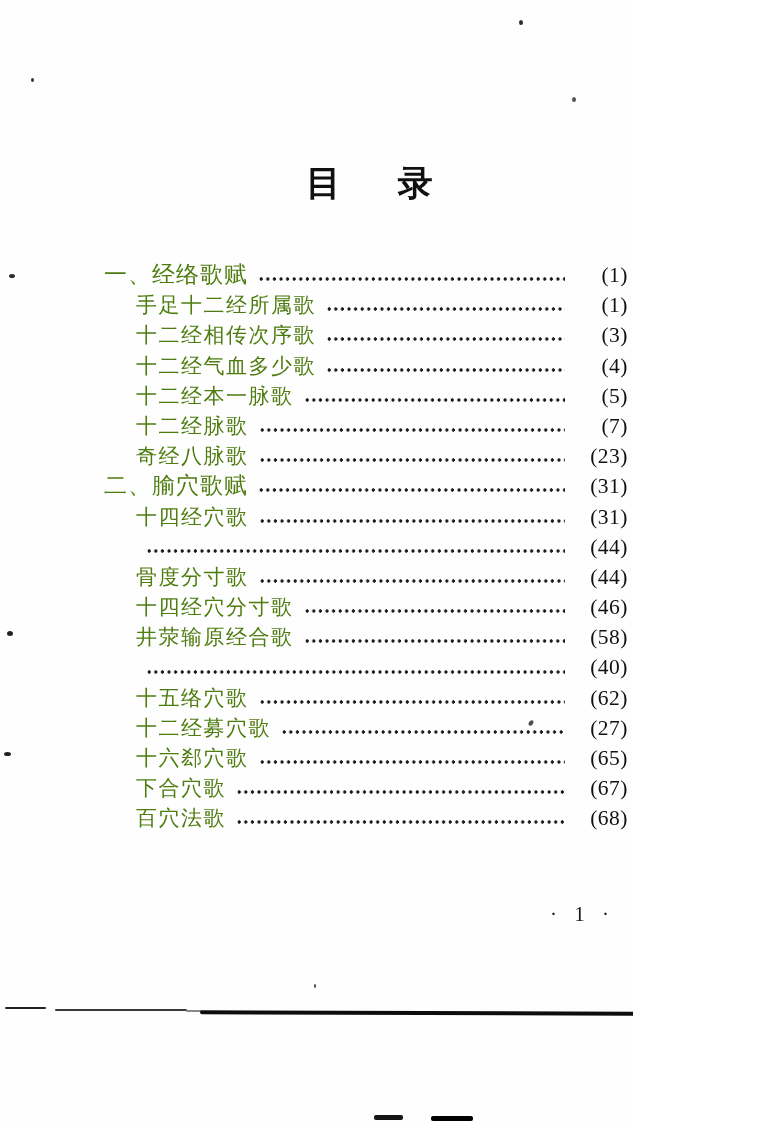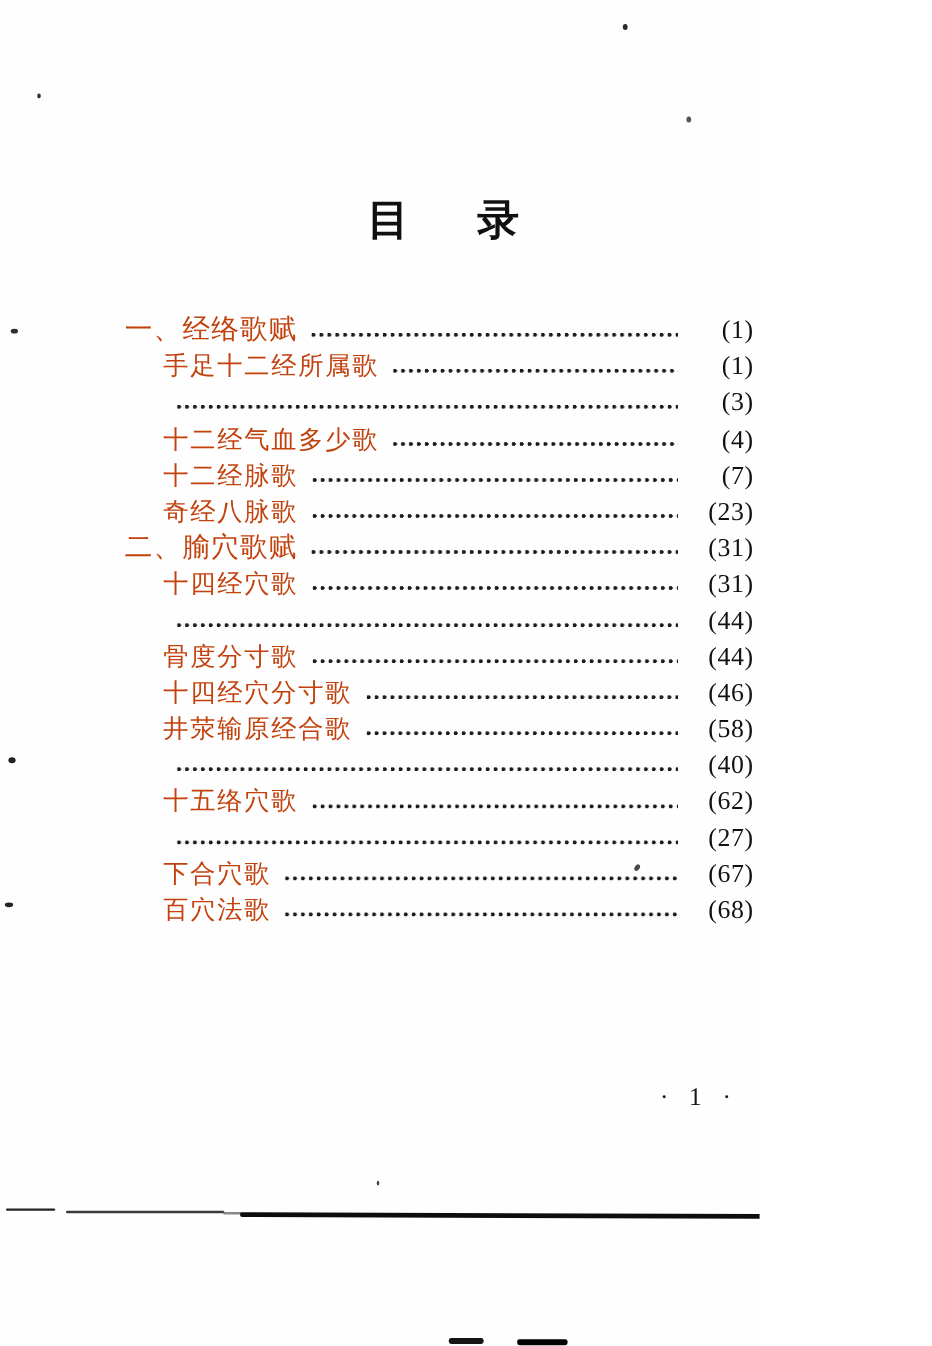--- a/index.html
+++ b/index.html
@@ -45,21 +45,21 @@
     font-size: 23px;
     letter-spacing: 1px;
   }
   .row.lv2 {
     padding-left: 32px;
   }
   .label {
     font-size: 21px;
     letter-spacing: 1.5px;
     flex: 0 0 auto;
-    color: #c2410c;
+    color: #4d7c0f;
   }
   .leader {
     flex: 1 1 auto;
     height: 6px;
     margin: 0 9px 0 11px;
     align-self: center;
     transform: translateY(4px);
     background-image: radial-gradient(circle at 2.2px 3px, #1b1b1b 1.45px, rgba(0,0,0,0) 1.9px);
     background-size: 6.6px 6px;
     background-repeat: repeat-x;
@@ -100,30 +100,36 @@
     <span class="pageno">(1)</span>
   </div>
 
   <div class="row lv2">
     <span class="label">手足十二经所属歌</span>
     <span class="leader"></span>
     <span class="pageno">(1)</span>
   </div>
 
   <div class="row lv2">
+    <span class="label">十二经相传次序歌</span>
     <span class="leader"></span>
     <span class="pageno">(3)</span>
   </div>
 
   <div class="row lv2">
     <span class="label">十二经气血多少歌</span>
     <span class="leader"></span>
     <span class="pageno">(4)</span>
   </div>
 
+  <div class="row lv2">
+    <span class="label">十二经本一脉歌</span>
+    <span class="leader"></span>
+    <span class="pageno">(5)</span>
+  </div>
 
   <div class="row lv2">
     <span class="label">十二经脉歌</span>
     <span class="leader"></span>
     <span class="pageno">(7)</span>
   </div>
 
   <div class="row lv2">
     <span class="label">奇经八脉歌</span>
     <span class="leader"></span>
@@ -171,24 +177,30 @@
   </div>
 
   <div class="row lv2">
     <span class="label">十五络穴歌</span>
     <span class="leader"></span>
     <span class="pageno">(62)</span>
   </div>
 
 
   <div class="row lv2">
+    <span class="label">十二经募穴歌</span>
     <span class="leader"></span>
     <span class="pageno">(27)</span>
   </div>
 
+  <div class="row lv2">
+    <span class="label">十六郄穴歌</span>
+    <span class="leader"></span>
+    <span class="pageno">(65)</span>
+  </div>
 
 
   <div class="row lv2">
     <span class="label">下合穴歌</span>
     <span class="leader"></span>
     <span class="pageno">(67)</span>
   </div>
 
   <div class="row lv2">
     <span class="label">百穴法歌</span>

